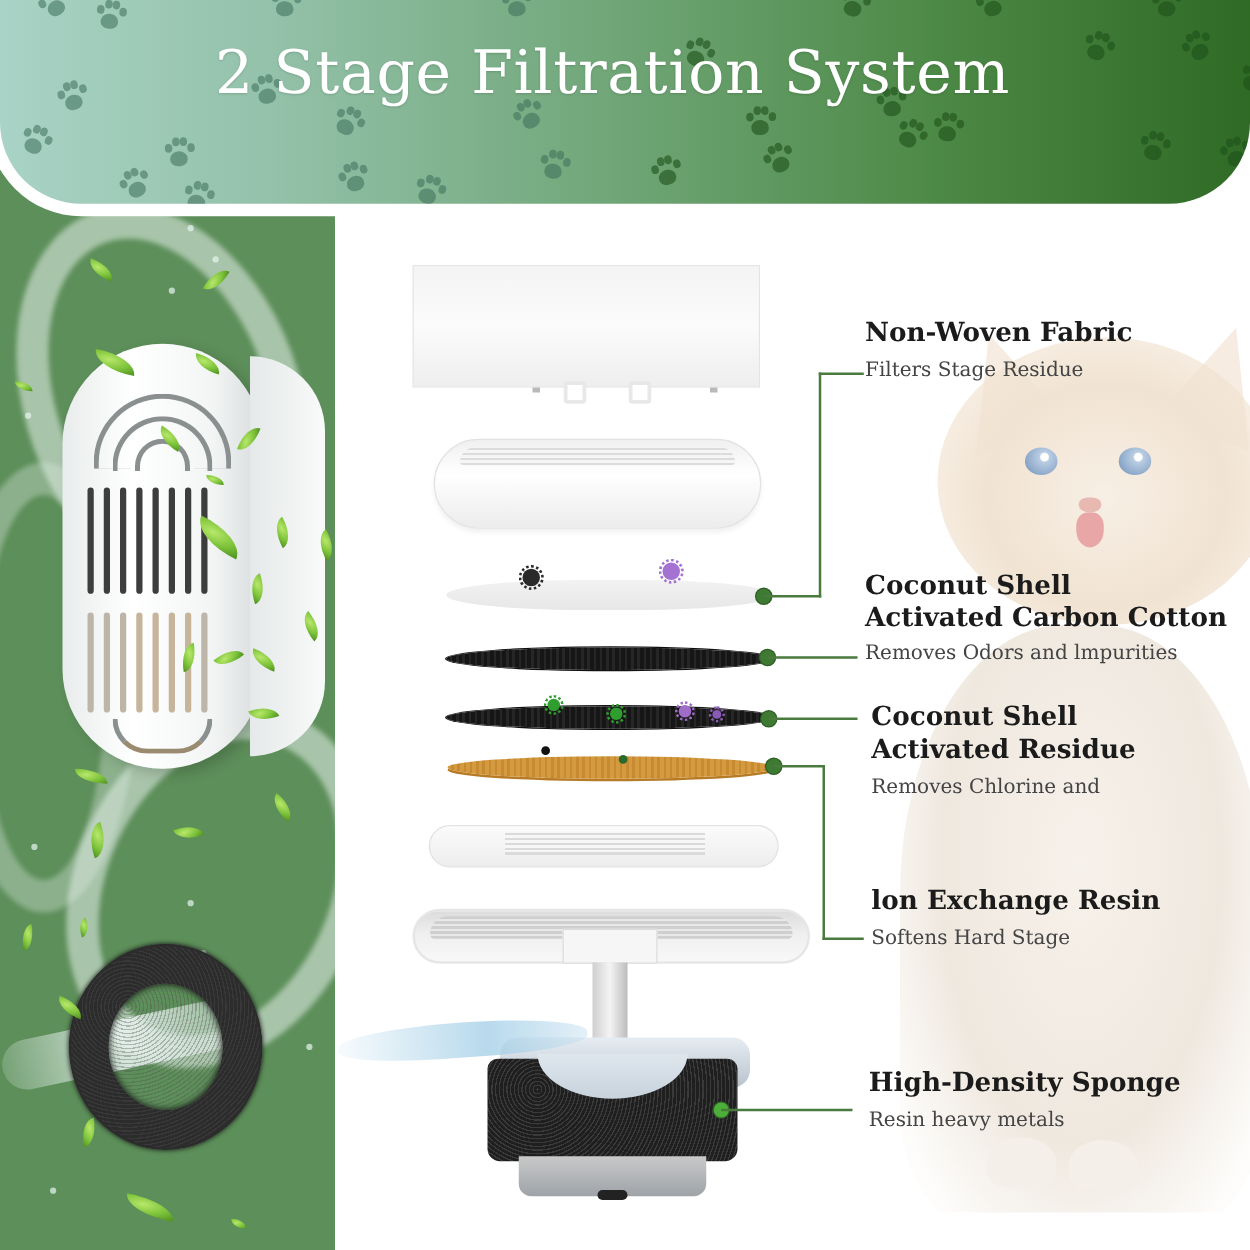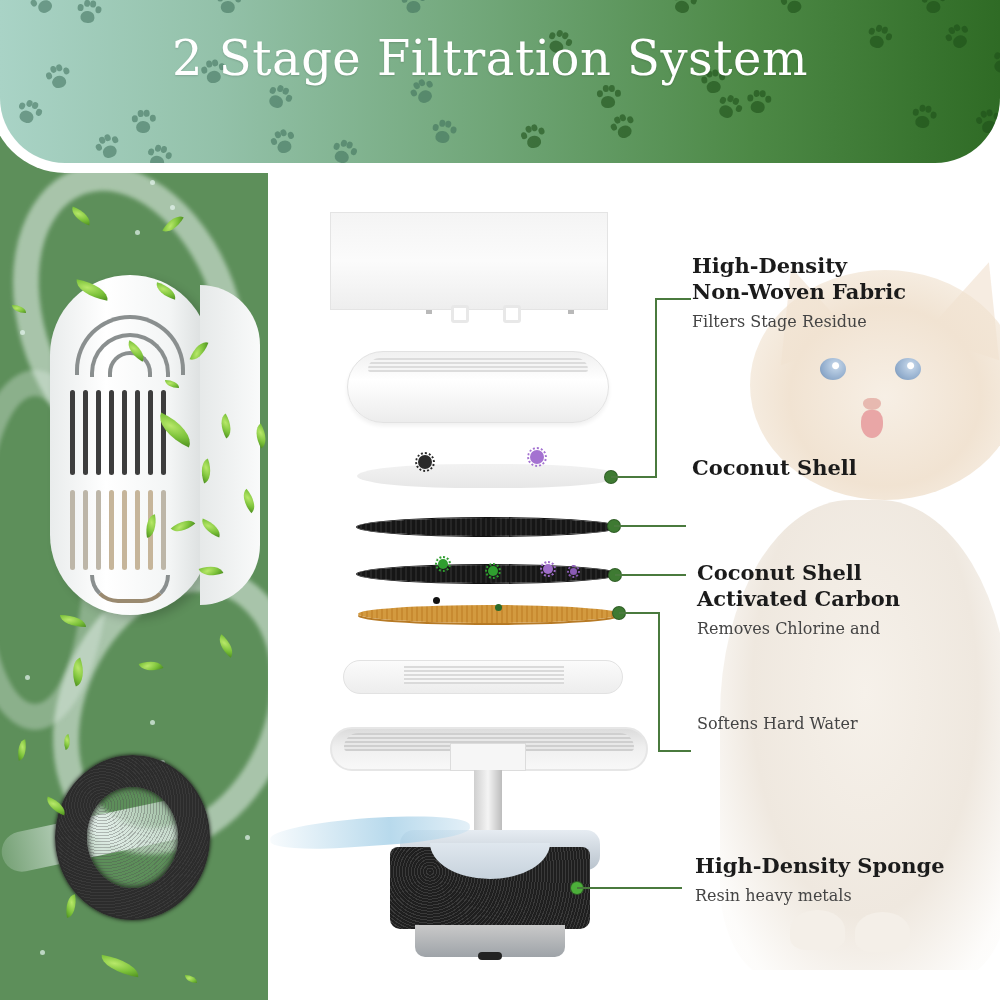--- a/index.html
+++ b/index.html
@@ -538,35 +538,37 @@
 
 <div class="conn-dot" style="left:613px; top:607px;"></div>
 <div class="conn-line" style="left:619px; top:612px; width:41px; height:2px;"></div>
 <div class="conn-line" style="left:658px; top:612px; width:2px; height:140px;"></div>
 <div class="conn-line" style="left:658px; top:750px; width:33px; height:2px;"></div>
 
 <div class="conn-dot" style="left:571px; top:882px; background:#4caf3a;"></div>
 <div class="conn-line" style="left:577px; top:887px; width:105px; height:2px;"></div>
 
 <div class="label" style="left:692px; top:253px;">
-  <div class="label-title">High-Density</div>
   <div class="label-title">Non-Woven Fabric</div>
   <div class="label-desc" style="margin-top:6px;">Filters Stage Residue</div>
 </div>
 
 <div class="label" style="left:692px; top:455px;">
   <div class="label-title">Coconut Shell</div>
+  <div class="label-title">Activated Carbon Cotton</div>
+  <div class="label-desc" style="margin-top:4px;">Removes Odors and lmpurities</div>
 </div>
 
 <div class="label" style="left:697px; top:560px;">
   <div class="label-title">Coconut Shell</div>
-  <div class="label-title">Activated Carbon</div>
+  <div class="label-title">Activated Residue</div>
   <div class="label-desc" style="margin-top:6px;">Removes Chlorine and</div>
 </div>
 
 <div class="label" style="left:697px; top:707px;">
-  <div class="label-desc" style="margin-top:6px;">Softens Hard Water</div>
+  <div class="label-title">lon Exchange Resin</div>
+  <div class="label-desc" style="margin-top:6px;">Softens Hard Stage</div>
 </div>
 
 <div class="label" style="left:695px; top:853px;">
   <div class="label-title">High-Density Sponge</div>
   <div class="label-desc" style="margin-top:6px;">Resin heavy metals</div>
 </div>
 
 </body></html>

